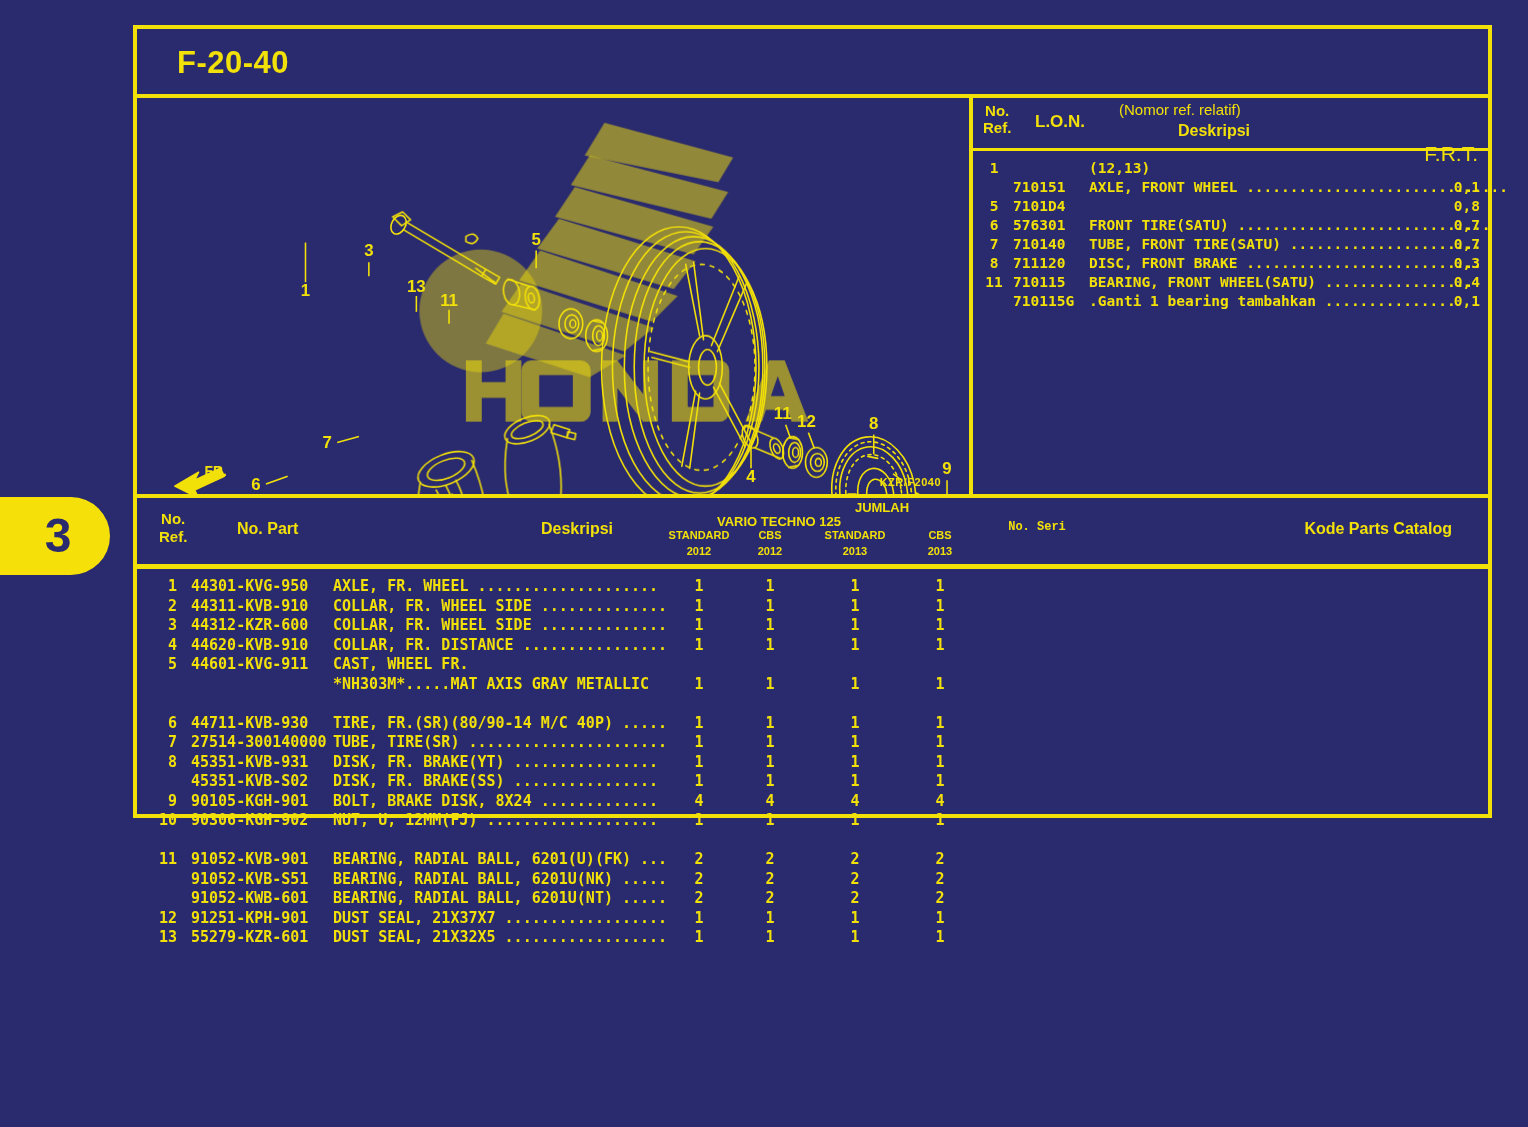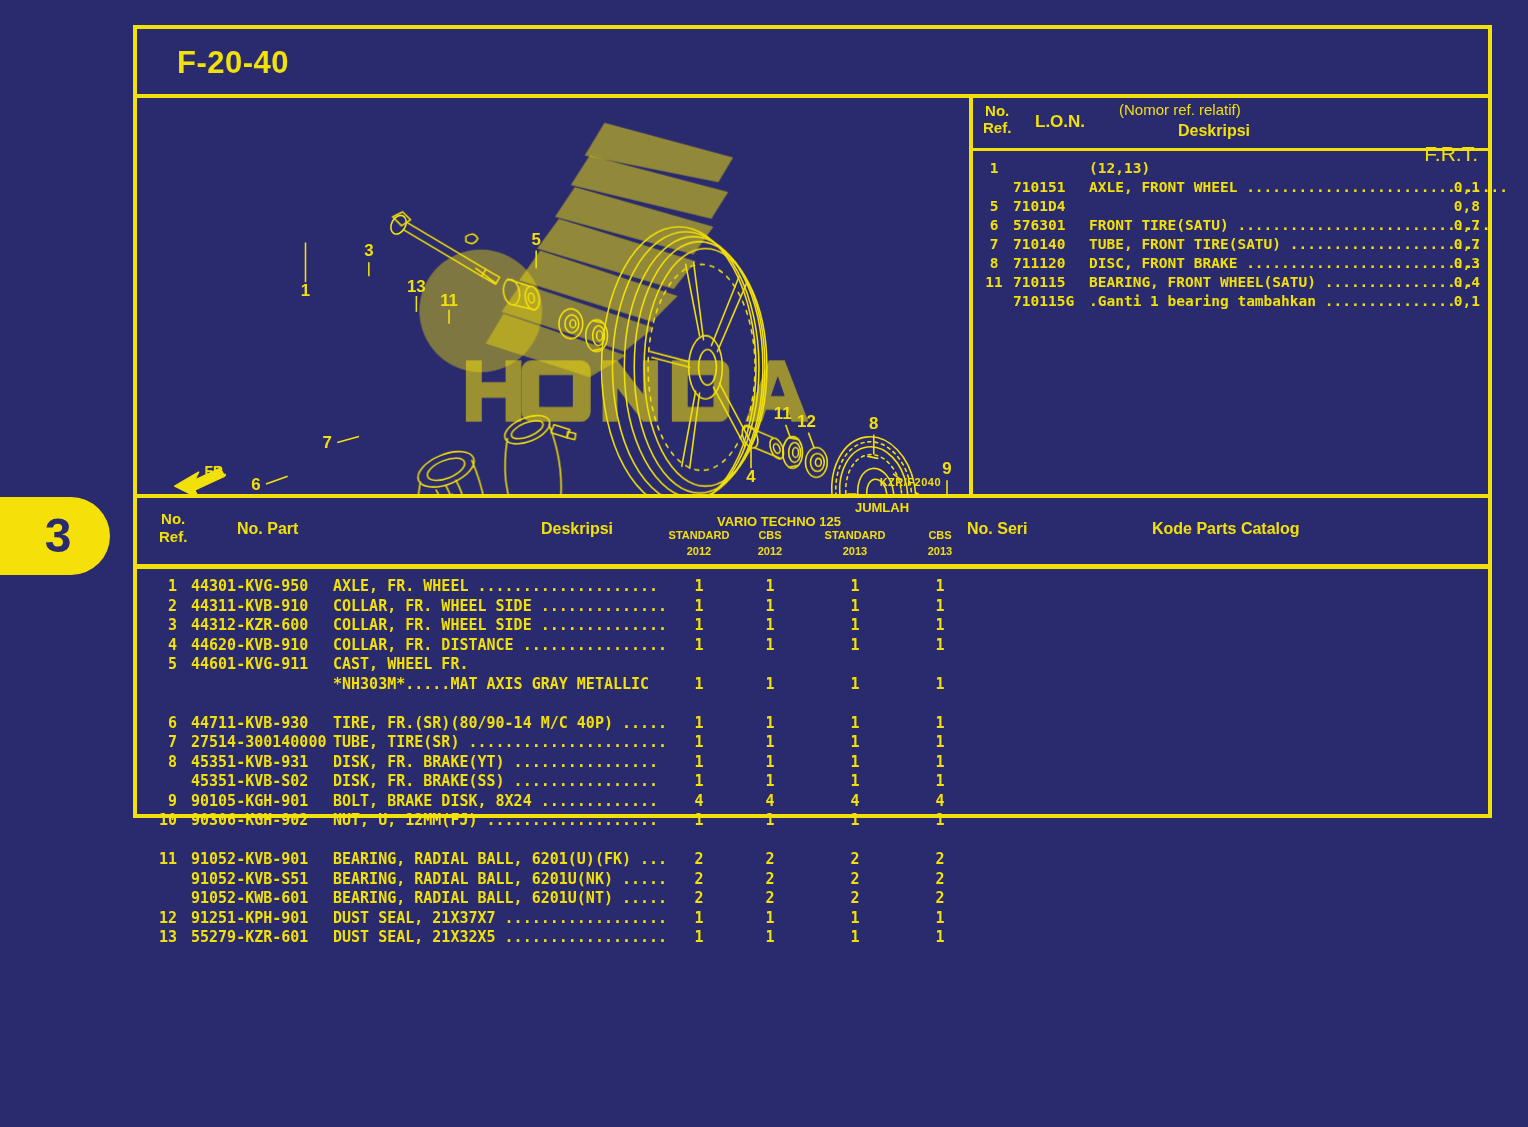--- a/index.html
+++ b/index.html
@@ -151,22 +151,22 @@
     height: 66px;
     border-bottom: 5px solid #f2e009;
     color: #f2e009;
   }
   .ph { position: absolute; font-weight: bold; }
   .ph-noref   { left: 22px;  top: 12px; font-size: 15px; line-height: 1.2; text-align:center; }
   .ph-nopart  { left: 100px; top: 22px; font-size: 16px; text-align: center; }
   .ph-desk    { left: 325px; top: 22px; width: 230px; text-align:center; font-size: 16px; }
   .ph-jumlah  { left: 625px; top: 2px;  width: 240px; text-align:center; font-size: 13px; }
   .ph-model   { left: 580px; top: 16px; width: 330px; text-align:left; font-size: 13px; }
-  .ph-noseri  { left: 830px; top: 22px; width: 140px; font-size: 16px; }
-  .ph-kode    { left: 1015px; top: 22px; width: 300px; text-align:left; font-size: 16px; }
+  .ph-noseri  { left: 830px; top: 22px; width: 140px; text-align:center; font-size: 12px; font-family: Liberation Mono, monospace; }
+  .ph-kode    { left: 1015px; top: 22px; width: 300px; text-align:right; font-size: 16px; }
   .qh {
     position:absolute; top: 30px;
     font-size: 11px; font-weight: bold; text-align:center; line-height: 1.45;
   }
   .qh-1 { left: 521px; width: 82px; }
   .qh-2 { left: 603px; width: 60px; }
   .qh-3 { left: 663px; width: 110px; }
   .qh-4 { left: 773px; width: 60px; }
 
   .parts-body {

